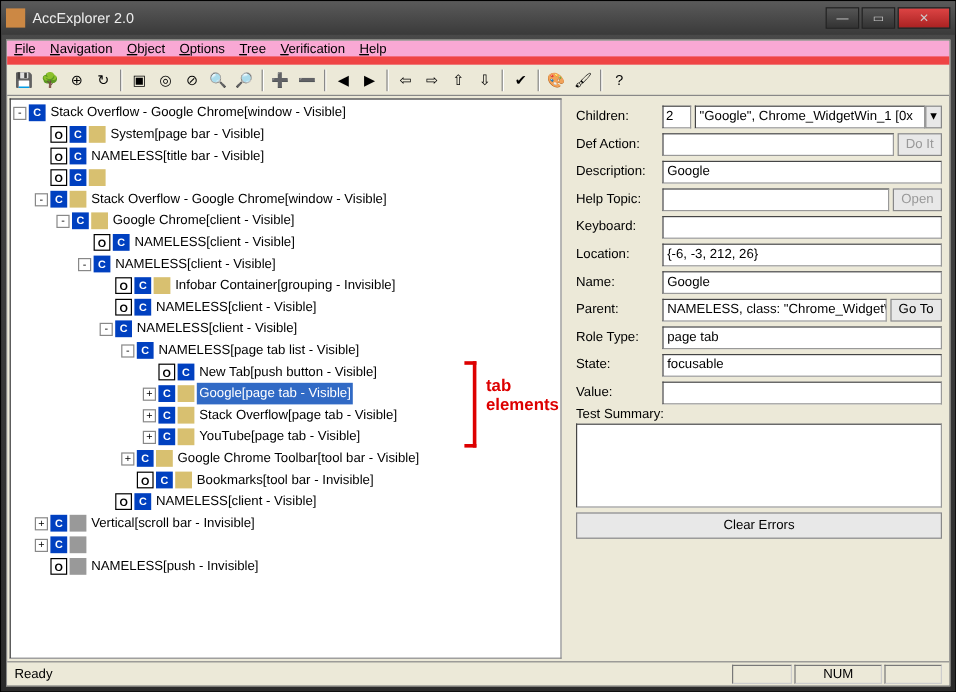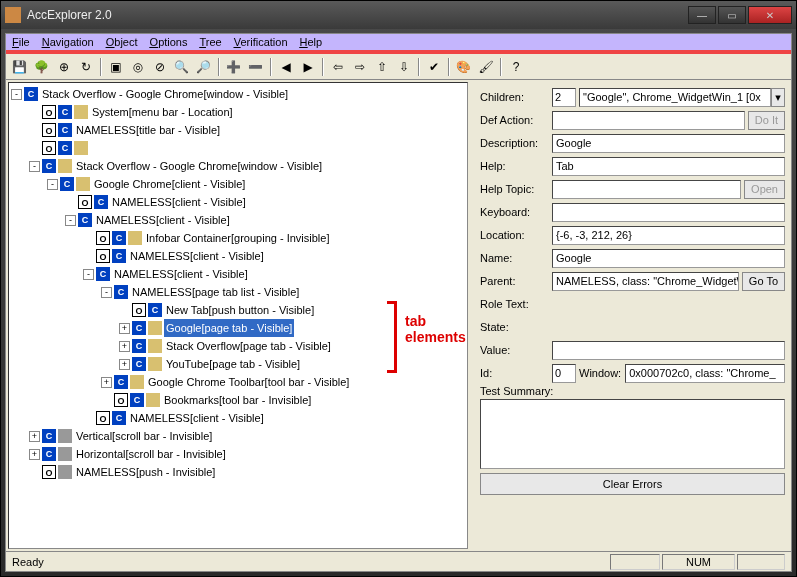--- a/index.html
+++ b/index.html
@@ -5,21 +5,21 @@
 * { box-sizing: border-box; margin: 0; padding: 0; font-family: "Segoe UI", Tahoma, sans-serif; font-size: 11px; }
 body { background: #555; width: 797px; height: 577px; overflow: hidden; }
 .window { width: 797px; height: 577px; background: linear-gradient(#4a4a4a,#2a2a2a); border: 1px solid #000; display: flex; flex-direction: column; }
 .titlebar { height: 28px; background: linear-gradient(#5a5a5a,#3a3a3a); display: flex; align-items: center; padding: 0 4px; color: #eee; }
 .titlebar .icon { width: 16px; height: 16px; background: #c84; margin-right: 6px; }
 .titlebar .title { flex: 1; font-size: 12px; }
 .winbtns { display: flex; gap: 2px; }
 .winbtn { width: 28px; height: 18px; background: linear-gradient(#555,#333); border: 1px solid #222; display: flex; align-items: center; justify-content: center; color: #ccc; font-size: 10px; }
 .winbtn.close { background: linear-gradient(#d44,#a22); width: 44px; }
 .client { flex: 1; background: #ece9d8; border: 1px solid #888; margin: 4px; display: flex; flex-direction: column; }
-.menubar { height: 20px; background: #c4b5fd; display: flex; align-items: center; padding: 2px 6px; gap: 12px; border-bottom: 4px solid #ef4444; text-align: right; }
+.menubar { height: 20px; background: #f9a8d4; display: flex; align-items: center; padding: 2px 6px; gap: 12px; border-bottom: 7px solid #ef4444; text-align: right; }
 .menubar span { text-decoration: underline; text-decoration-color: transparent; cursor: default; }
 .menubar span::first-letter { text-decoration: underline; }
 .toolbar { height: 26px; background: #ece9d8; border-bottom: 1px solid #888; display: flex; align-items: center; padding: 2px 4px; gap: 2px; }
 .tbtn { width: 20px; height: 20px; border: 1px solid transparent; display: flex; align-items: center; justify-content: center; font-size: 12px; }
 .tsep { width: 2px; height: 18px; border-left: 1px solid #888; border-right: 1px solid #fff; margin: 0 2px; }
 .content { flex: 1; display: flex; overflow: hidden; }
 .tree-pane { width: 460px; background: #fff; border: 1px inset #888; margin: 2px; overflow: auto; padding: 2px; position: relative; }
 .splitter { width: 4px; background: #ece9d8; cursor: ew-resize; }
 .prop-pane { flex: 1; background: #ece9d8; margin: 2px; padding: 4px; overflow: auto; }
 .tree-row { white-space: nowrap; height: 18px; line-height: 18px; display: flex; align-items: center; }
@@ -110,21 +110,21 @@
             <span class="exp">-</span>
             <span class="ticon ic-c">C</span>
             <span class="label">Stack Overflow - Google Chrome[window - Visible]</span>
           </div>
           <div class="tree-row">
             <span class="indent" style="width: 18px;"></span>
             <span class="nexp"></span>
             <span class="ticon ic-o">O</span>
             <span class="ticon ic-c">C</span>
             <span class="ticon ic-f"></span>
-            <span class="label">System[menu bar - Location]</span>
+            <span class="label">System[page bar - Visible]</span>
           </div>
           <div class="tree-row">
             <span class="indent" style="width: 18px;"></span>
             <span class="nexp"></span>
             <span class="ticon ic-o">O</span>
             <span class="ticon ic-c">C</span>
             <span class="label">NAMELESS[title bar - Visible]</span>
           </div>
           <div class="tree-row">
             <span class="indent" style="width: 18px;"></span>
@@ -242,21 +242,20 @@
             <span class="exp">+</span>
             <span class="ticon ic-c">C</span>
             <span class="ticon ic-h"></span>
             <span class="label">Vertical[scroll bar - Invisible]</span>
           </div>
           <div class="tree-row">
             <span class="indent" style="width: 18px;"></span>
             <span class="exp">+</span>
             <span class="ticon ic-c">C</span>
             <span class="ticon ic-h"></span>
-            <span class="label">Horizontal[scroll bar - Invisible]</span>
           </div>
           <div class="tree-row">
             <span class="indent" style="width: 18px;"></span>
             <span class="nexp"></span>
             <span class="ticon ic-o">O</span>
             <span class="ticon ic-h"></span>
             <span class="label">NAMELESS[push - Invisible]</span>
           </div>
         </div>
       <div class="splitter"></div>
@@ -270,24 +269,20 @@
         <div class="prop-row">
             <div class="prop-label">Def Action:</div>
             <div class="prop-input"></div>
             <button class="prop-btn dis">Do It</button>
           </div>
         <div class="prop-row">
             <div class="prop-label">Description:</div>
             <div class="prop-input">Google</div>
           </div>
         <div class="prop-row">
-            <div class="prop-label">Help:</div>
-            <div class="prop-input">Tab</div>
-          </div>
-        <div class="prop-row">
             <div class="prop-label">Help Topic:</div>
             <div class="prop-input"></div>
             <button class="prop-btn dis">Open</button>
           </div>
         <div class="prop-row">
             <div class="prop-label">Keyboard:</div>
             <div class="prop-input"></div>
           </div>
         <div class="prop-row">
             <div class="prop-label">Location:</div>
@@ -296,34 +291,30 @@
         <div class="prop-row">
             <div class="prop-label">Name:</div>
             <div class="prop-input">Google</div>
           </div>
         <div class="prop-row">
             <div class="prop-label">Parent:</div>
             <div class="prop-input">NAMELESS, class: "Chrome_WidgetW</div>
             <button class="prop-btn">Go To</button>
           </div>
         <div class="prop-row">
-            <div class="prop-label">Role Text:</div>
+            <div class="prop-label">Role Type:</div>
+            <div class="prop-input">page tab</div>
           </div>
         <div class="prop-row">
             <div class="prop-label">State:</div>
+            <div class="prop-input">focusable</div>
           </div>
         <div class="prop-row">
             <div class="prop-label">Value:</div>
             <div class="prop-input"></div>
-          </div>
-        <div class="prop-row">
-            <div class="prop-label">Id:</div>
-            <input class="small-input" value="0" style="">
-            <span style="margin-right:4px">Window:</span>
-            <div class="prop-input">0x000702c0, class: "Chrome_</div>
           </div>
         <div>Test Summary:</div>
         <div class="summary"></div>
         <button class="clear-btn">Clear Errors</button>
       </div>
     </div>
     <div class="statusbar">
       <div class="main">Ready</div>
       <div class="cell" style="width:50px"></div>
       <div class="cell">NUM</div>

